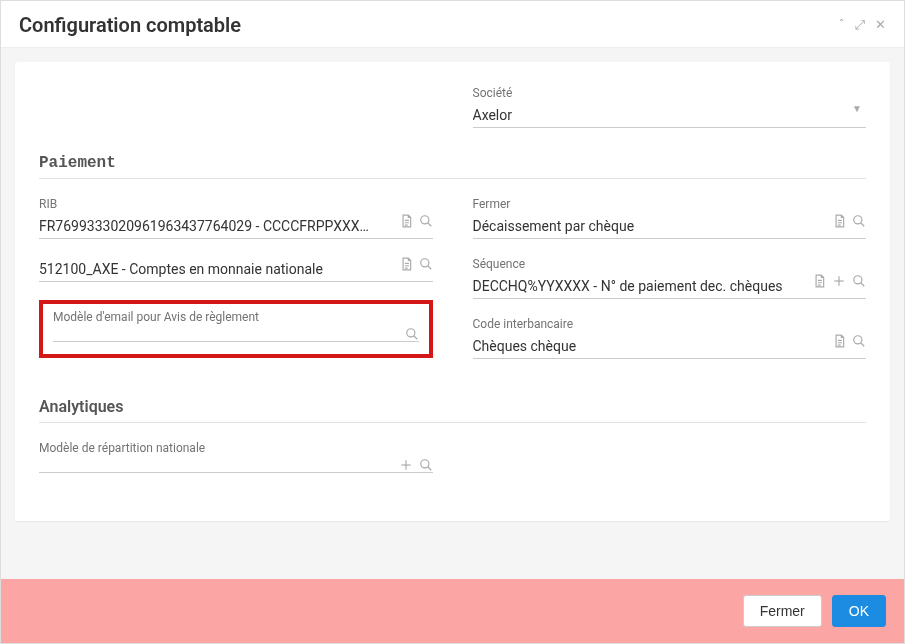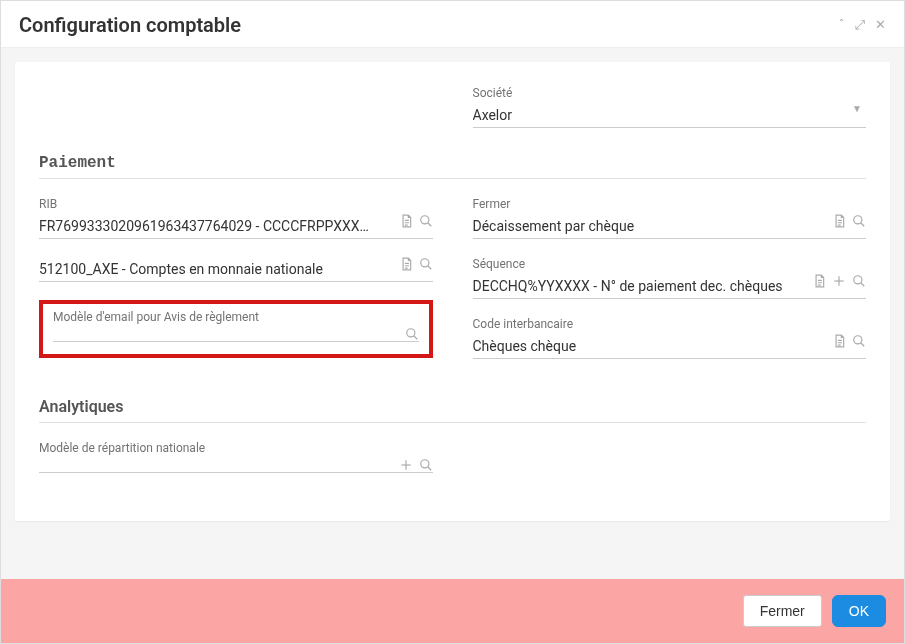--- a/index.html
+++ b/index.html
@@ -129,21 +129,20 @@
       border-radius: 3px;
       cursor: pointer;
       border: 1px solid #ccc;
       background: #fff;
       color: #333;
     }
     .btn-primary {
       background: #1c8ce3;
       border-color: #1c8ce3;
       color: #fff;
-      border-radius: 6px;
     }
   </style>
 </head>
 <body>
 
 <svg width="0" height="0" style="position:absolute">
   <defs>
     <symbol id="i-doc" viewBox="0 0 24 24">
         <path fill="none" stroke="currentColor" stroke-width="2" d="M7 2h9l4 4v16H7V2zm9 0v4h4M10 11h7M10 15h7M10 19h5"></path>
       </symbol>

